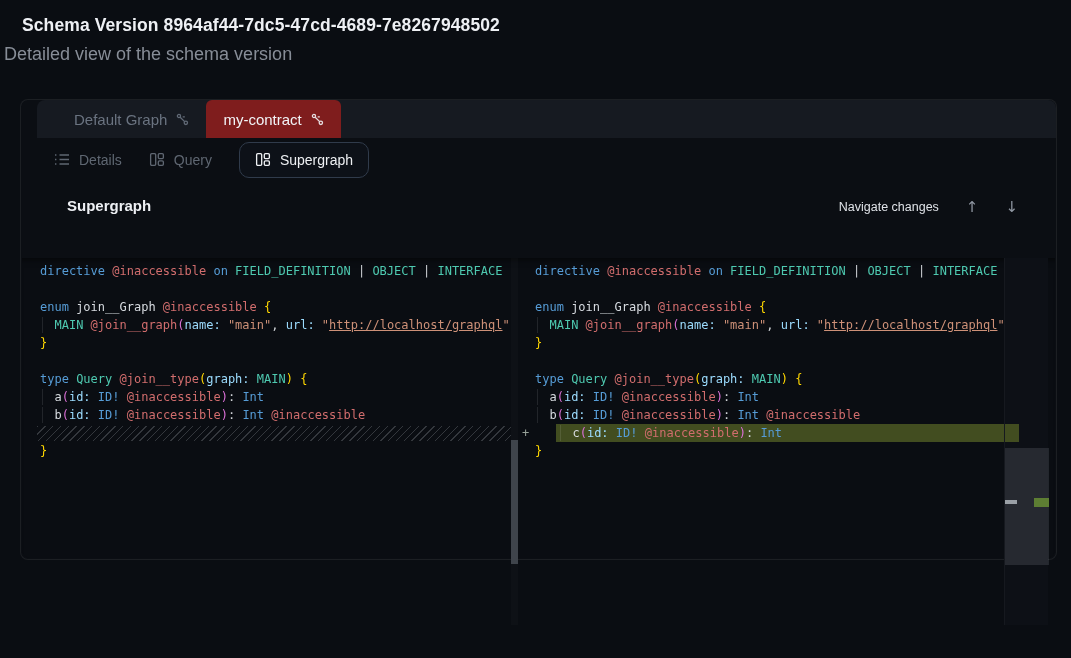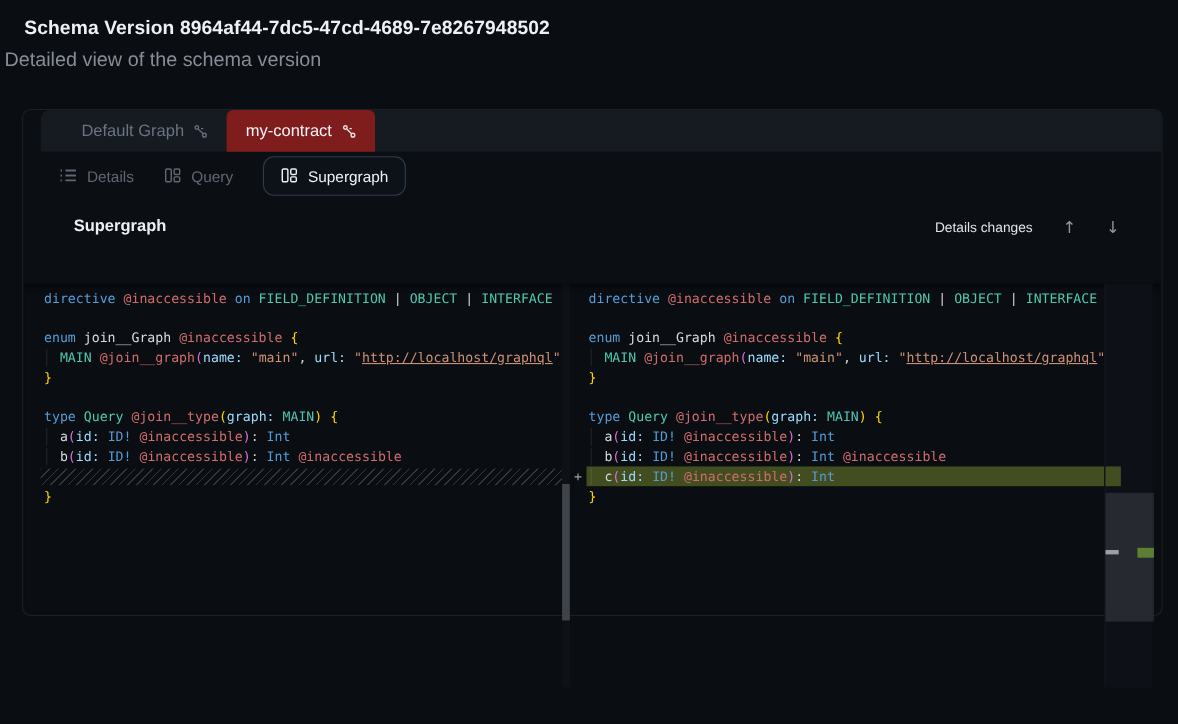--- a/index.html
+++ b/index.html
@@ -33,21 +33,21 @@
   .editor-bg{position:absolute;left:1px;top:158px;right:1px;bottom:1px;background:#0a0d12;
     border-radius:0 0 8px 8px;box-shadow:inset 0 8px 7px -7px rgba(0,0,0,.65);}
   
   .pane{position:absolute;top:262px;height:200px;overflow:hidden;z-index:3;}
   .pane-left{left:21px;width:490px;}
   .pane-right{left:533px;width:471px;}
   .cl{height:18px;line-height:18px;white-space:pre;position:relative;
     font-family:"DejaVu Sans Mono",monospace;font-size:12px;letter-spacing:0;}
   .pane-left .cl{padding-left:19px;}
   .pane-right .cl{padding-left:2px;}
-  .cl.insert{background:var(--insert-bg);}
+  .cl.insert{background:var(--insert-bg);margin-left:23px;}
   .cl.hatch{height:15px;margin-top:2px;margin-bottom:1px;padding-left:0;margin-left:16px;
     background:repeating-linear-gradient(135deg,var(--hatch-line) 0,var(--hatch-line) 1px,transparent 1px,transparent 5.5px);}
   .cl.g::before{content:"";position:absolute;top:1px;bottom:1px;width:1px;background:rgba(255,255,255,.10);}
   .pane-left .cl.g::before{left:21px;}
   .pane-right .cl.g::before{left:4px;}
   .s-stu{text-decoration:underline;text-align:center;}
   
   .plus-marker{position:absolute;left:518px;top:424px;width:15px;height:18px;line-height:18px;text-align:center;
     color:#99a39a;font-family:"DejaVu Sans Mono",monospace;font-size:12px;z-index:4;}
   
@@ -112,21 +112,21 @@
         <rect x="9.4" y="1.8" width="5.4" height="5.2" rx="1.2"></rect>
         <rect x="9.4" y="9.4" width="5.4" height="4.8" rx="1.2"></rect>
       </svg>
       <span>Supergraph</span>
     </div>
   </div>
 
   <div class="panel-head">
     <div class="panel-title">Supergraph</div>
     <div class="nav-group">
-      <span class="nav-label">Details changes</span>
+      <span class="nav-label">Navigate changes</span>
       <span class="nav-arrow">↑</span>
       <span class="nav-arrow">↓</span>
     </div>
   </div>
 
   <div class="editor-bg"></div>
 </div>
 
 <div class="pane pane-left" id="pane-left">
     <div class="cl code"><span class="s-kw">directive</span><span class="s-pl"> </span><span class="s-dir">@inaccessible</span><span class="s-pl"> </span><span class="s-kw">on</span><span class="s-pl"> </span><span class="s-ty">FIELD_DEFINITION</span><span class="s-pl"> | </span><span class="s-ty">OBJECT</span><span class="s-pl"> | </span><span class="s-ty">INTERFACE</span><span class="s-pl"> |</span></div>

